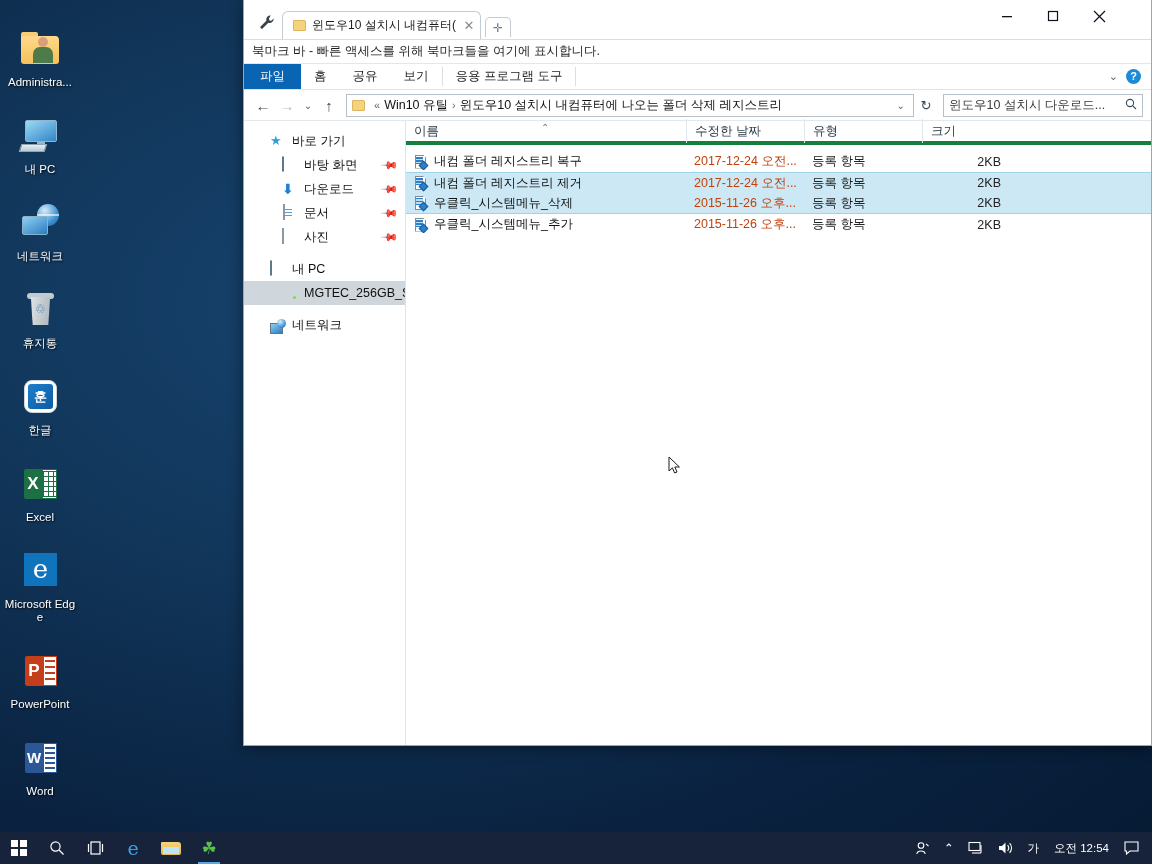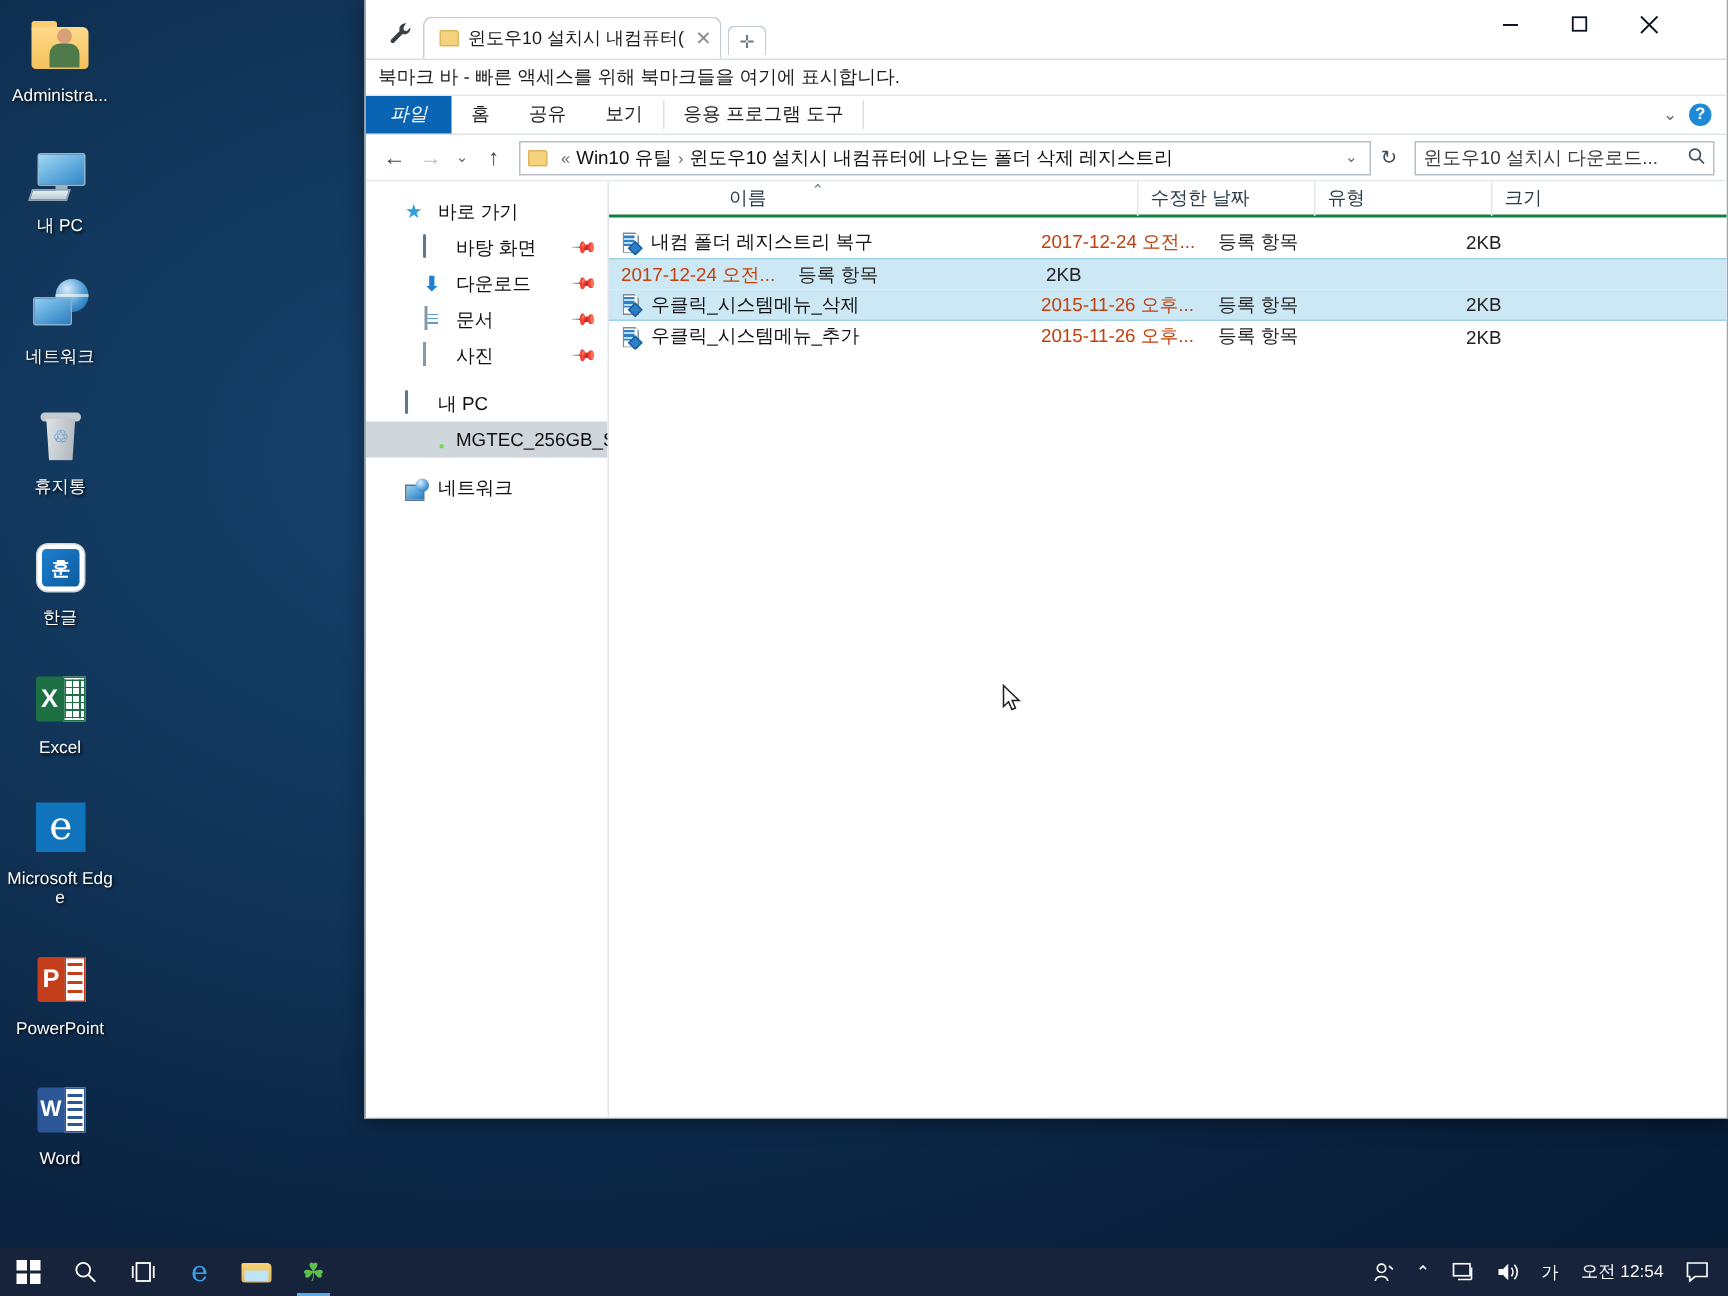--- a/index.html
+++ b/index.html
@@ -9,21 +9,21 @@
     font-family: "Liberation Sans", "DejaVu Sans", sans-serif;
   }
   body {
     background: #0d2a4a;
     background: radial-gradient(ellipse at 30% 35%, #17436e 0%, #11365a 35%, #0a2240 70%, #061a33 100%);
     position: relative;
   }
 
   
   #desktop-icons {
-    position: absolute; left: 0; top: 8px;
+    position: absolute; left: 0; top: 26px;
     width: 80px;
   }
   .desktop-icon {
     width: 76px;
     margin: 0 auto 24px auto;
     text-align: center;
     cursor: default;
   }
   .desktop-icon .glyph {
     width: 46px; height: 46px;
@@ -245,21 +245,21 @@
   
   #ribbon {
     height: 26px; display:flex; align-items:stretch;
     border-bottom: 1px solid #dfe4e8;
     background:#ffffff;
     font-size: 12.5px;
   }
   .rtab {
     padding: 0 13px; display:flex; align-items:center; color:#1d1d1d;
   }
-  .rtab.file { background:#0a64b4; color:#ffffff; font-weight:normal; padding:0 16px;font-style:italic; }
+  .rtab.file { background:#0a64b4; color:#ffffff; font-weight:normal; padding:0 16px; }
   .rdiv { width:1px; background:#d9dfe4; margin:3px 0; }
   #ribbon-right { margin-left:auto; display:flex; align-items:center; gap:8px; padding-right:10px; }
   #ribbon-chev { color:#5b6770; font-size:11px; }
   #help-btn {
     width:15px;height:15px;border-radius:50%;background:#1c8ad4;color:#fff;
     font-size:11px;line-height:15px;text-align:center;font-weight:bold;
   }
 
   
   #addrrow {
@@ -316,23 +316,22 @@
   .nv-drive { width:15px;height:8px;margin-top:4px;background:linear-gradient(#6a7680,#2b3137);border-radius:1px;}
   .nv-drive::after{content:"";position:absolute;right:2px;bottom:2px;width:3px;height:3px;background:#7ed957;border-radius:50%;}
   .nv-netw { width:16px;height:14px;margin-top:1px; }
   .nv-netw::before{content:"";position:absolute;left:0;top:4px;width:11px;height:9px;background:linear-gradient(150deg,#8fd0f2,#2a7cc0);border:1px solid #5e778a;}
   .nv-netw::after{content:"";position:absolute;right:0;top:0;width:9px;height:9px;border-radius:50%;background:radial-gradient(circle at 35% 30%,#dcefff,#4a97d4 60%,#1d5f96);}
 
   
   #filelist { flex:1; display:flex; flex-direction:column; min-width:0; background:#ffffff; }
   #colhdr {
     height: 24px; display:flex; align-items:center;
-    border-bottom:2px solid #15803d; font-size:12.5px; color:#2b3b47;
+    border-bottom:4px solid #15803d; font-size:12.5px; color:#2b3b47;
     position:relative;
-    justify-content:center;
   }
   .col { padding-left: 8px; position:relative; height:24px; line-height:24px; overflow:hidden; white-space:nowrap;}
   .col + .col { border-left:1px solid #e1e6ea; }
   .col.c-name { width: 280px; }
   .col.c-date { width: 118px; }
   .col.c-type { width: 118px; }
   .col.c-size { width: 85px; }
   #sort-arrow {
     position:absolute; left: 135px; top: 1px; color:#6b7a85; font-size:10px;
   }
@@ -653,20 +652,28 @@
               <span class="cube"></span>
             </span>
           <span>내컴 폴더 레지스트리 복구</span>
         </div>
         <div class="cell c-date">2017-12-24 오전...</div>
         <div class="cell c-type">등록 항목</div>
         <div class="cell c-size">2KB</div>
       </div>
 
       <div class="row sel first">
+        <div class="cell c-name">
+          <span class="regico">
+              <span class="pg"></span>
+              <span class="blk"></span>
+              <span class="cube"></span>
+            </span>
+          <span>내컴 폴더 레지스트리 제거</span>
+        </div>
         <div class="cell c-date">2017-12-24 오전...</div>
         <div class="cell c-type">등록 항목</div>
         <div class="cell c-size">2KB</div>
       </div>
 
       <div class="row sel last">
         <div class="cell c-name">
           <span class="regico">
               <span class="pg"></span>
               <span class="blk"></span>

